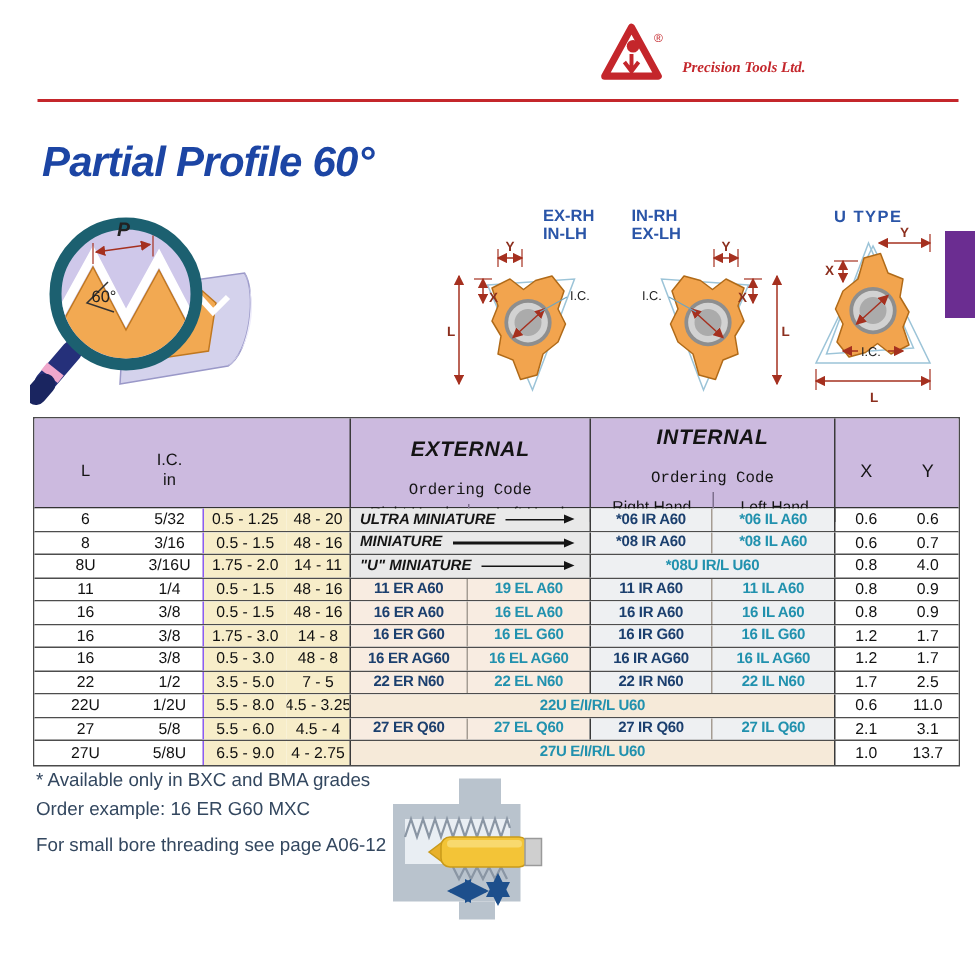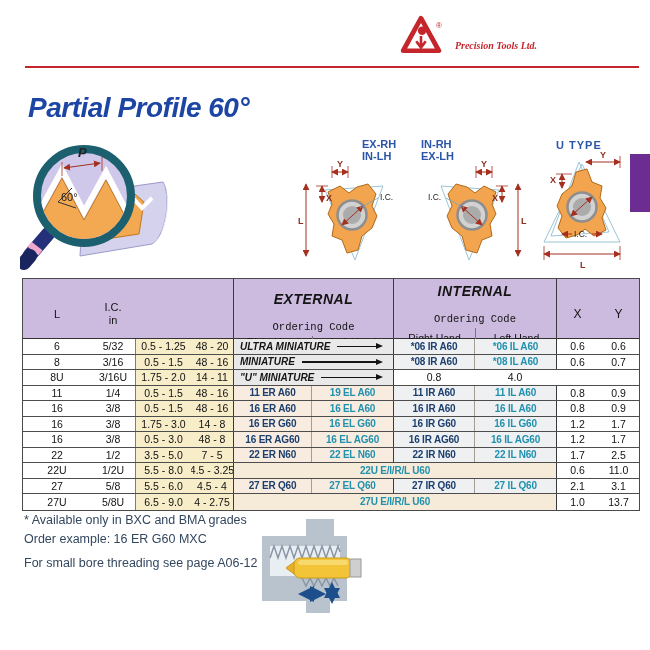--- a/index.html
+++ b/index.html
@@ -286,20 +286,21 @@
         <div class="trow">
           <div class="cell c-l">8U</div>
           <div class="cell c-ic">3/16U</div>
           <div class="cell c-mm">1.75 - 2.0</div>
           <div class="cell c-tpi">14 - 11</div>
           <div class="cell c-extspan">
             <span class="mini-label">"U" MINIATURE</span>
             <span class="arrow-line"></span>
             <span class="arrow-head"></span>
           </div>
+          <div class="cell c-intspan code teal">*08U IR/L U60</div>
           <div class="cell c-x">0.8</div>
           <div class="cell c-y">4.0</div>
         </div>
         <div class="trow">
           <div class="cell c-l">11</div>
           <div class="cell c-ic">1/4</div>
           <div class="cell c-mm">0.5 - 1.5</div>
           <div class="cell c-tpi">48 - 16</div>
           <div class="cell c-ext c-rh-b code navy">11 ER A60</div>
           <div class="cell c-ext c-lh-b code teal">19 EL A60</div>

